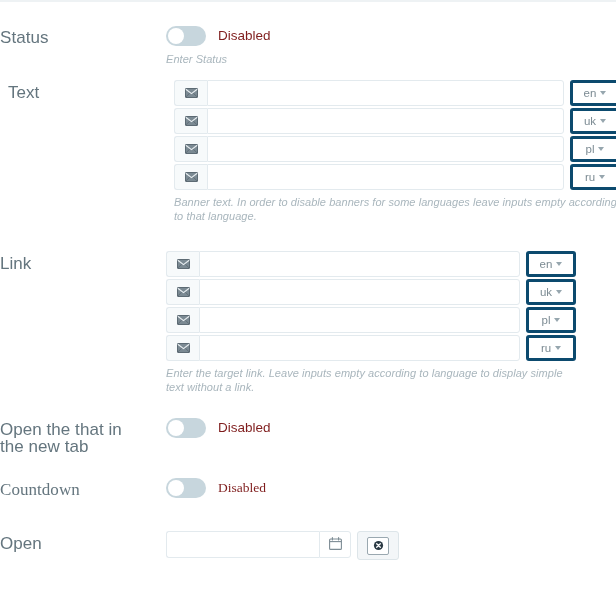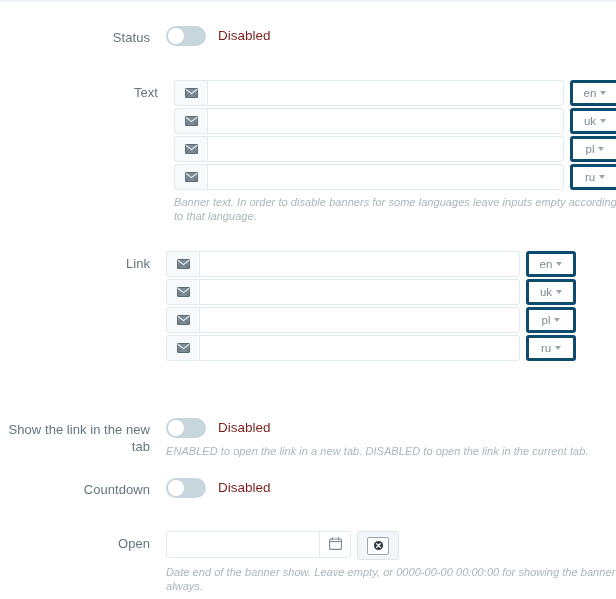--- a/index.html
+++ b/index.html
@@ -30,23 +30,22 @@
   }
 
   .field-row {
     display: flex;
     align-items: flex-start;
     width: 100%;
   }
   .label-col {
     width: 150px;
     min-width: 150px;
-    text-align: right;
     color: #64757e;
-    font-size: 13px;
+    font-size: 17px;
     line-height: 17px;
     padding-top: 4px;
     letter-spacing: 0.05px;
   }
   .control-col {
     flex: 1;
     padding-left: 16px;
   }
 
   
@@ -210,20 +209,21 @@
 <div class="form" id="form-root">
     <div class="field-row" style="position: absolute; top: 25px; left: 0px; width: 616px;">
       <div class="label-col">Status</div>
       <div class="control-col">
         <div class="toggle-line">
           <div class="toggle">
             <div class="knob"></div>
           </div>
           <span class="toggle-text">Disabled</span>
         </div>
+        <div class="help">Enter Status</div>
       </div>
     </div>
     <div class="field-row" style="position: absolute; top: 80px; left: 0px; width: 612px; padding-left: 8px;">
       <div class="label-col">Text</div>
       <div class="control-col">
         <div class="input-stack">
           <div class="input-group">
             <span class="icon-addon">
               <svg width="13" height="10" viewBox="0 0 13 10" xmlns="http://www.w3.org/2000/svg">
                 <rect x="0.5" y="0.5" width="12" height="9" rx="0.5" fill="#7b8a93" stroke="#5d6b74"></rect>
@@ -337,35 +337,35 @@
                 <path d="M0.8 9 L4.6 5.2 M12.2 9 L8.4 5.2" fill="none" stroke="#5d6b74" stroke-width="0.9"></path>
               </svg>
             </span>
             <input class="text-input" type="text" placeholder="" style="">
             <div class="lang-btn">
               <span>ru</span>
               <span class="caret"></span>
             </div>
           </div>
         </div>
+        <div class="help">Enter the target link. Leave inputs empty according to language to display simple text without a link.</div>
       </div>
     </div>
     <div class="field-row" style="position: absolute; top: 417px; left: 0px; width: 616px;">
-      <div class="label-col">Show the link in the new tab</div>
+      <div class="label-col">Open the that in the new tab</div>
       <div class="control-col">
         <div class="toggle-line">
           <div class="toggle">
             <div class="knob"></div>
           </div>
           <span class="toggle-text">Disabled</span>
         </div>
-        <div class="help">ENABLED to open the link in a new tab. DISABLED to open the link in the current tab.</div>
-      </div>
-    </div>
-    <div class="field-row" style="position: absolute; top: 477px; left: 0px; width: 616px;">
+      </div>
+    </div>
+    <div class="field-row" style="position: absolute; top: 477px; left: 0px; width: 616px; font-family: Liberation Serif, serif;">
       <div class="label-col">Countdown</div>
       <div class="control-col">
         <div class="toggle-line">
           <div class="toggle">
             <div class="knob"></div>
           </div>
           <span class="toggle-text">Disabled</span>
         </div>
       </div>
     </div>
@@ -385,16 +385,15 @@
           </div>
           <div class="clear-btn">
             <div class="clear-inner">
               <svg width="11" height="11" viewBox="0 0 11 11" xmlns="http://www.w3.org/2000/svg">
                 <circle cx="5.5" cy="5.5" r="4.6" fill="#2b3a44"></circle>
                 <path d="M3.7 3.7 L7.3 7.3 M7.3 3.7 L3.7 7.3" stroke="#ffffff" stroke-width="1.3" stroke-linecap="round"></path>
               </svg>
             </div>
           </div>
         </div>
-        <div class="help">Date end of the banner show. Leave empty, or 0000-00-00 00:00:00 for showing the banner always.</div>
       </div>
     </div>
   </div>
 
 </body></html>

